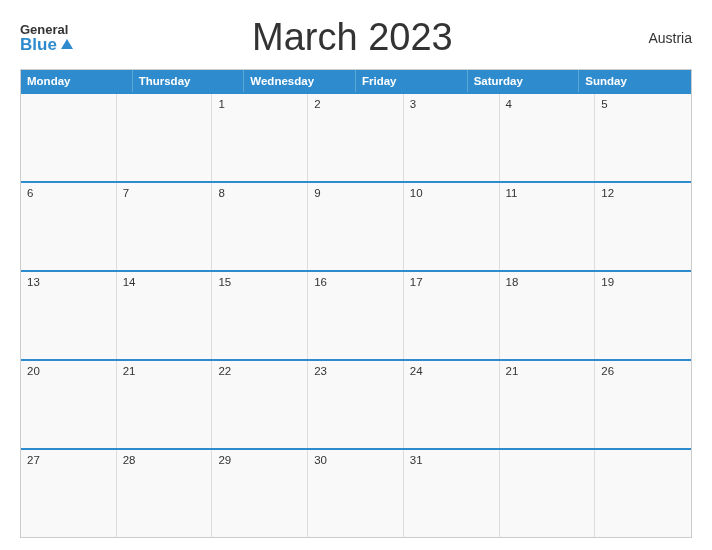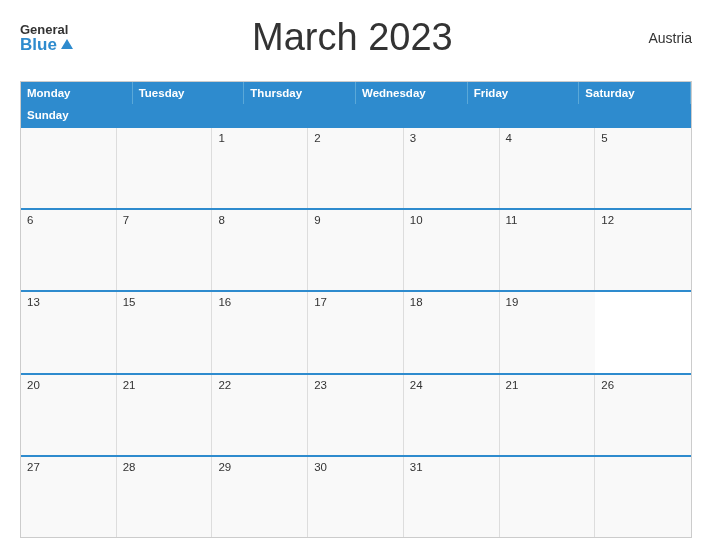--- a/index.html
+++ b/index.html
@@ -14,21 +14,21 @@
       width: 712px;
       height: 550px;
       padding: 16px 20px 12px 20px;
       display: flex;
       flex-direction: column;
     }
     .header {
       display: flex;
       align-items: center;
       justify-content: flex-end;
-      margin-bottom: 22px;
+      margin-bottom: 10px;
     }
     .logo {
       display: flex;
       flex-direction: column;
       align-items: flex-start;
       line-height: 1;
     }
     .logo-general {
       font-size: 13px;
       font-weight: bold;
@@ -132,21 +132,20 @@
         <span class="logo-triangle"></span>
       </span>
     </div>
     <div class="title">March 2023</div>
     <div class="country">Austria</div>
   </div>
 
   <div class="calendar">
     <div class="cal-header-row">
     <div class="cal-header-cell">Monday</div>
-        <div class="cal-header-cell">Tuesday</div>
         <div class="cal-header-cell">Thursday</div>
         <div class="cal-header-cell">Wednesday</div>
         <div class="cal-header-cell">Friday</div>
         <div class="cal-header-cell">Saturday</div>
         <div class="cal-header-cell">Sunday</div>
       </div>
     <div class="cal-body">
     <div class="cal-week">
           <div class="cal-cell empty"></div>
           <div class="cal-cell empty"></div>
@@ -160,20 +159,21 @@
           <div class="cal-cell"><span class="day-num">6</span></div>
           <div class="cal-cell"><span class="day-num">7</span></div>
           <div class="cal-cell"><span class="day-num">8</span></div>
           <div class="cal-cell"><span class="day-num">9</span></div>
           <div class="cal-cell"><span class="day-num">10</span></div>
           <div class="cal-cell"><span class="day-num">11</span></div>
           <div class="cal-cell"><span class="day-num">12</span></div>
         </div>
         <div class="cal-week">
           <div class="cal-cell"><span class="day-num">13</span></div>
+          <div class="cal-cell"><span class="day-num">14</span></div>
           <div class="cal-cell"><span class="day-num">15</span></div>
           <div class="cal-cell"><span class="day-num">16</span></div>
           <div class="cal-cell"><span class="day-num">17</span></div>
           <div class="cal-cell"><span class="day-num">18</span></div>
           <div class="cal-cell"><span class="day-num">19</span></div>
         </div>
         <div class="cal-week">
           <div class="cal-cell"><span class="day-num">20</span></div>
           <div class="cal-cell"><span class="day-num">21</span></div>
           <div class="cal-cell"><span class="day-num">22</span></div>

